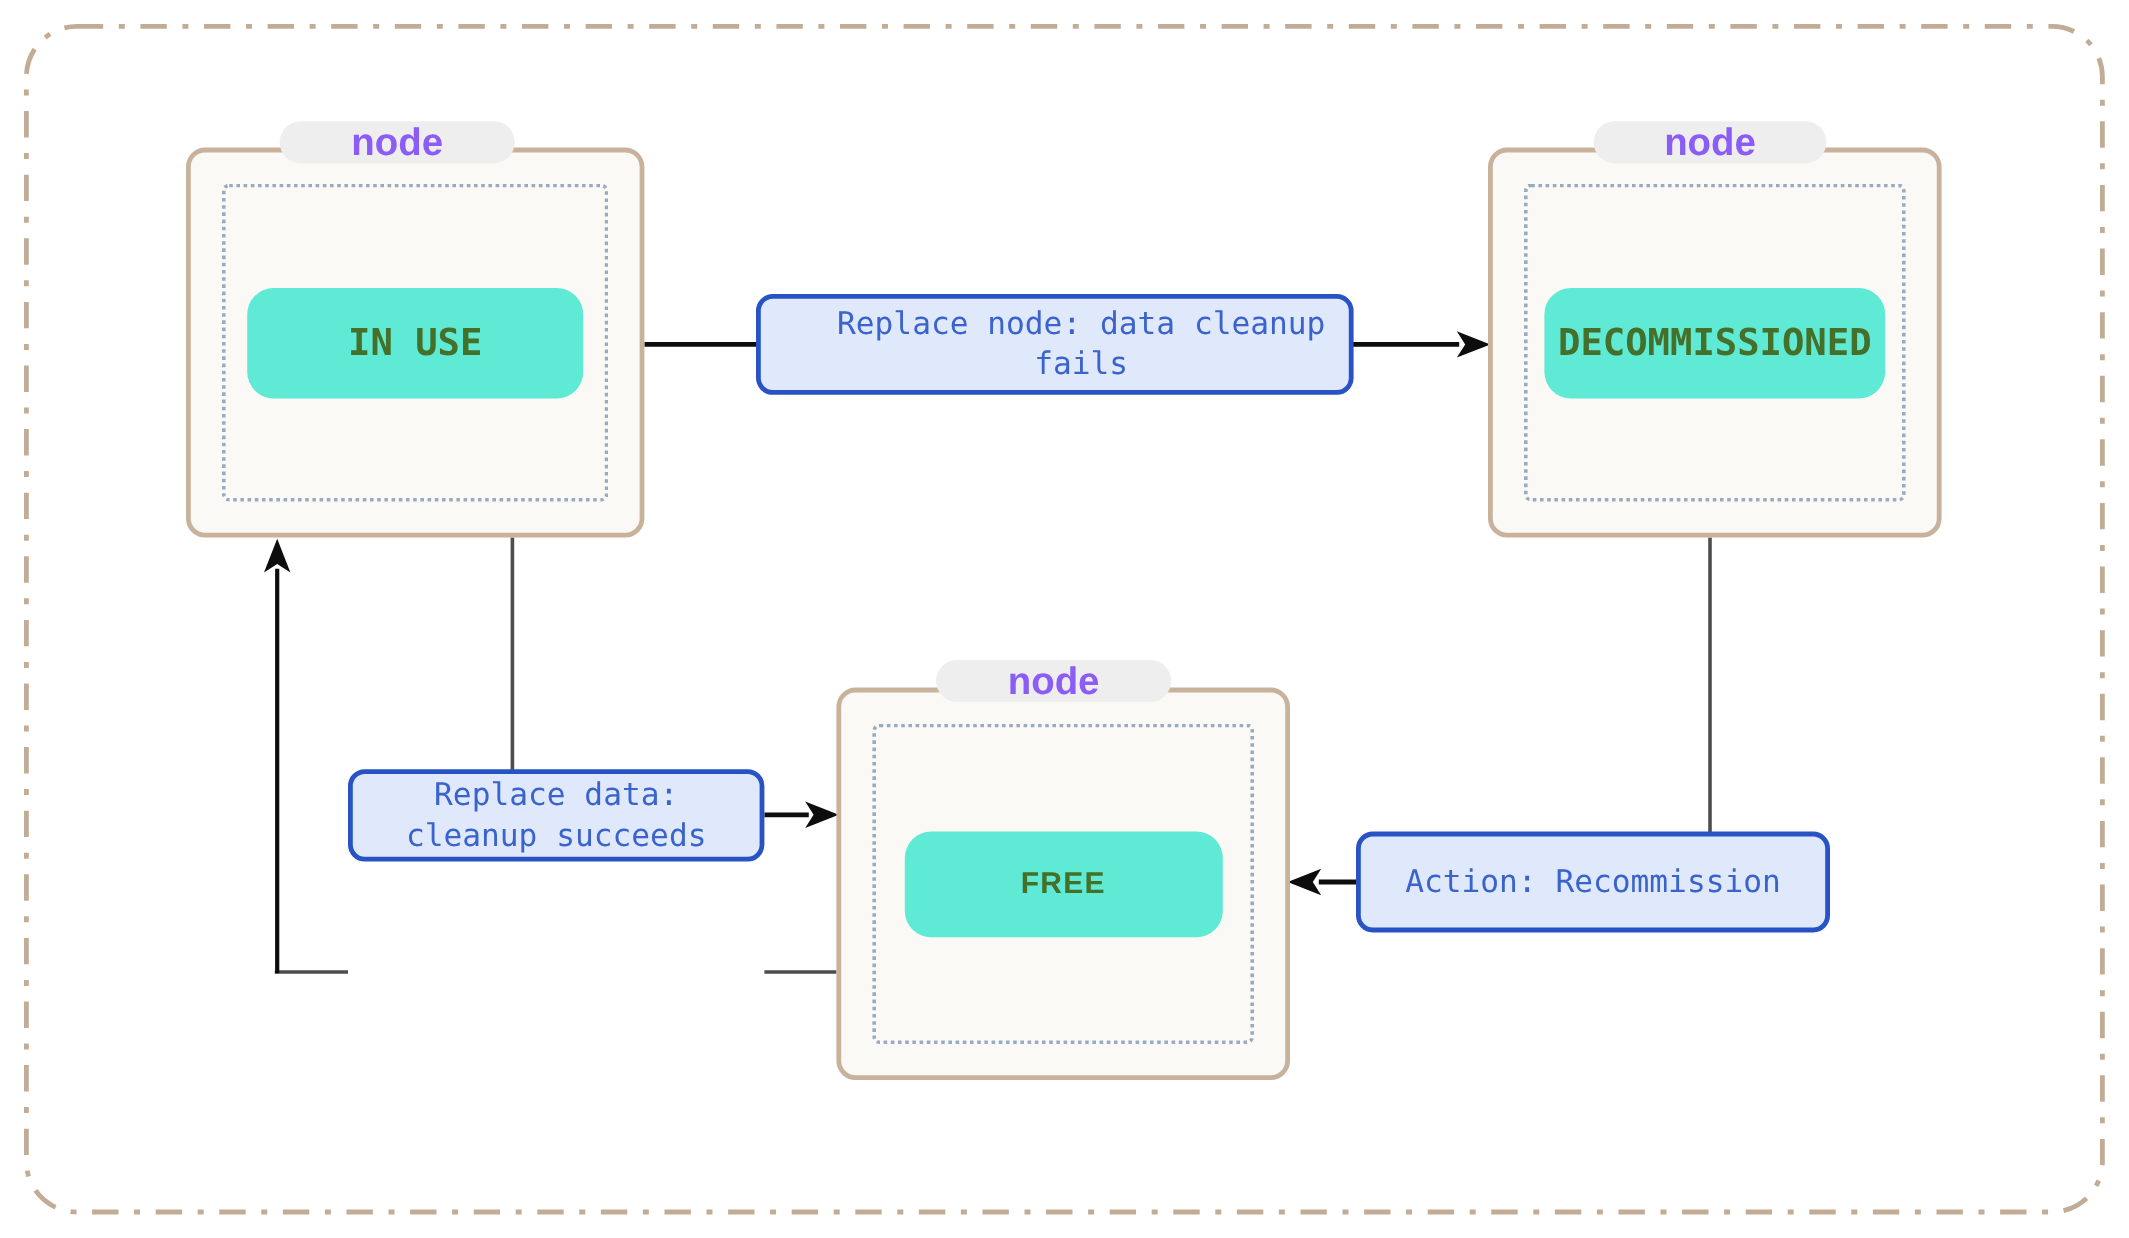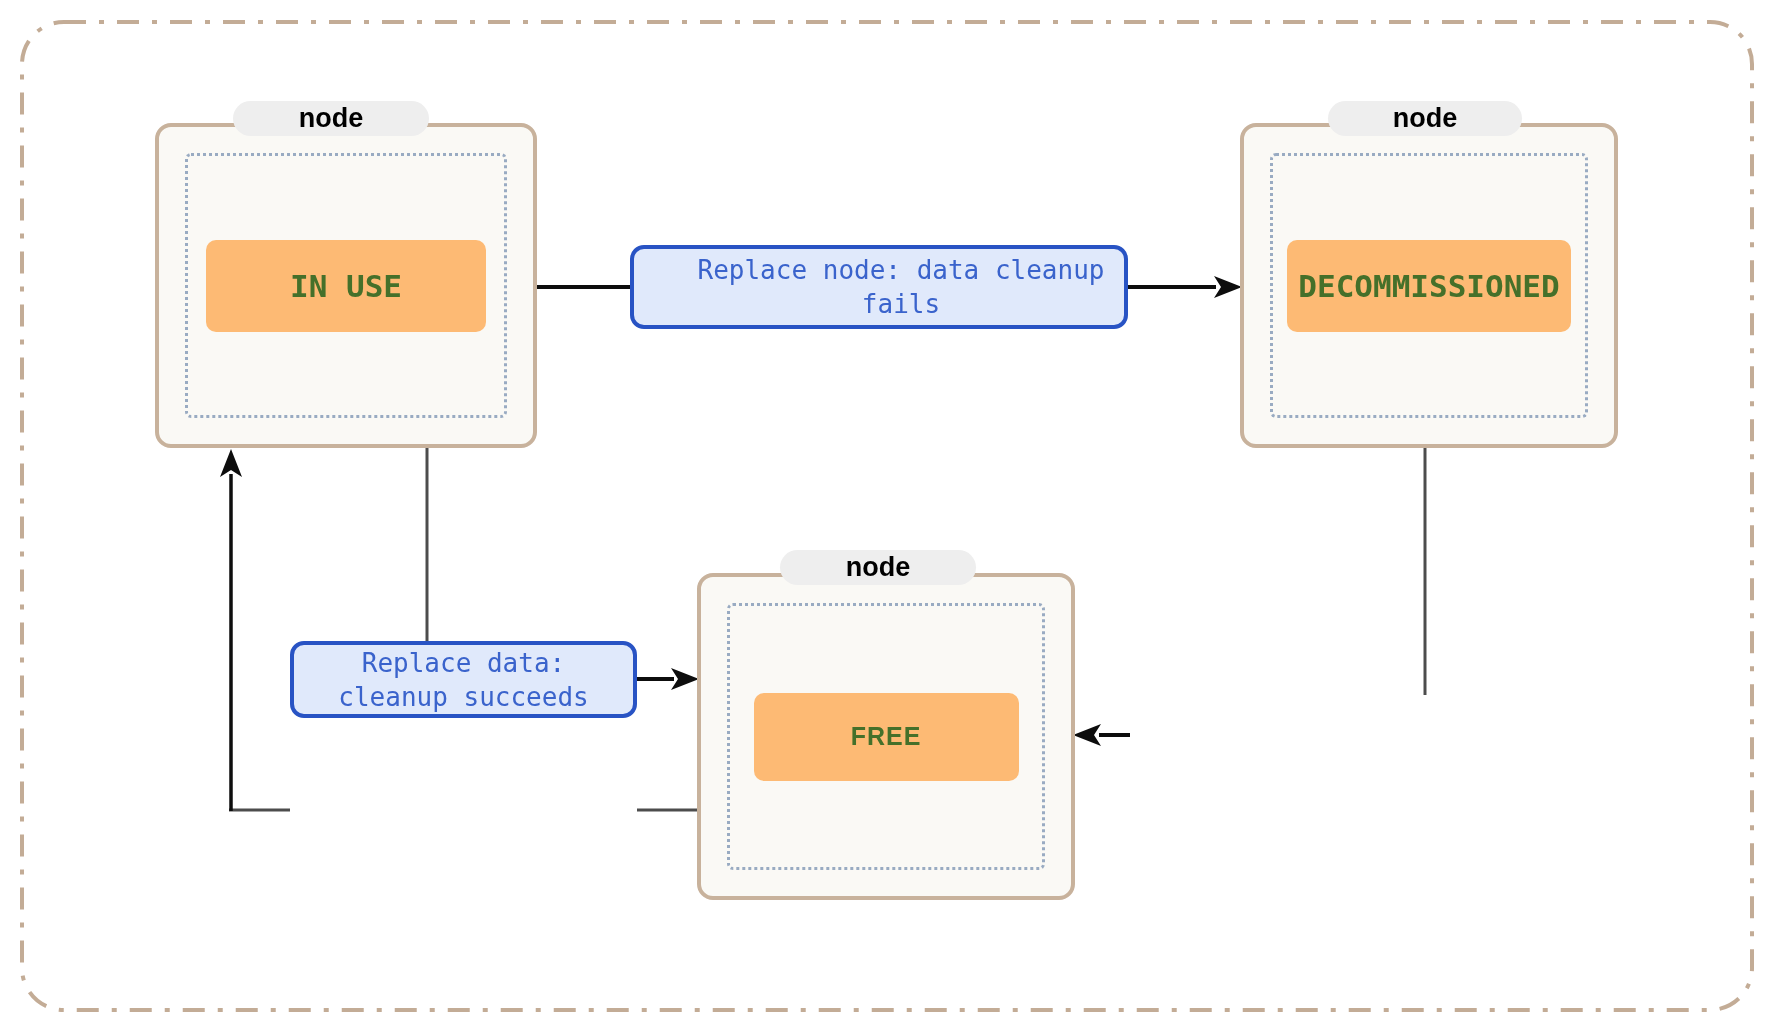--- a/index.html
+++ b/index.html
@@ -23,22 +23,22 @@
     z-index:2;
   }
   .dotted-inner{
     position:absolute;inset:26px;
     border:3px dotted #99abc2;
     border-radius:6px;
     pointer-events:none;
   }
   .state-pill{
     position:relative;
-    background:#fdba74;
-    border-radius:10px;
+    background:#5eead4;
+    border-radius:22px;
     display:flex;align-items:center;justify-content:center;
     box-sizing:border-box;
   }
   .state-text{
     font-family:"DejaVu Sans Mono",monospace;
     font-weight:bold;
     font-size:31px;
     color:#45702a;
     white-space:nowrap;
   }
@@ -53,22 +53,22 @@
     position:absolute;
     height:35px;
     background:#eeeeee;
     border-radius:18px;
     display:flex;align-items:center;justify-content:center;
     z-index:3;
   }
   .tab-label{
     font-family:"Liberation Sans",sans-serif;
     font-weight:bold;
-    font-size:27px;
-    color:#000000;
+    font-size:32px;
+    color:#8b5cf6;
   }
 
   
   .elabel{
     position:absolute;
     background:#e0e9fb;
     border:4px solid #2853c4;
     border-radius:14px;
     box-sizing:border-box;
     display:flex;align-items:center;justify-content:center;
@@ -146,14 +146,17 @@
     <span class="elabel-text">Replace node: data cleanup
 fails</span>
   </div>
 
   <div class="elabel" style="left:290px;top:641px;width:347px;height:77px;">
     <span class="elabel-text">Replace data:
 cleanup succeeds</span>
   </div>
 
 
+  <div class="elabel" style="left:1130px;top:693px;width:395px;height:84px;">
+    <span class="elabel-text">Action: Recommission</span>
+  </div>
 
 </div>
 
 </body></html>

